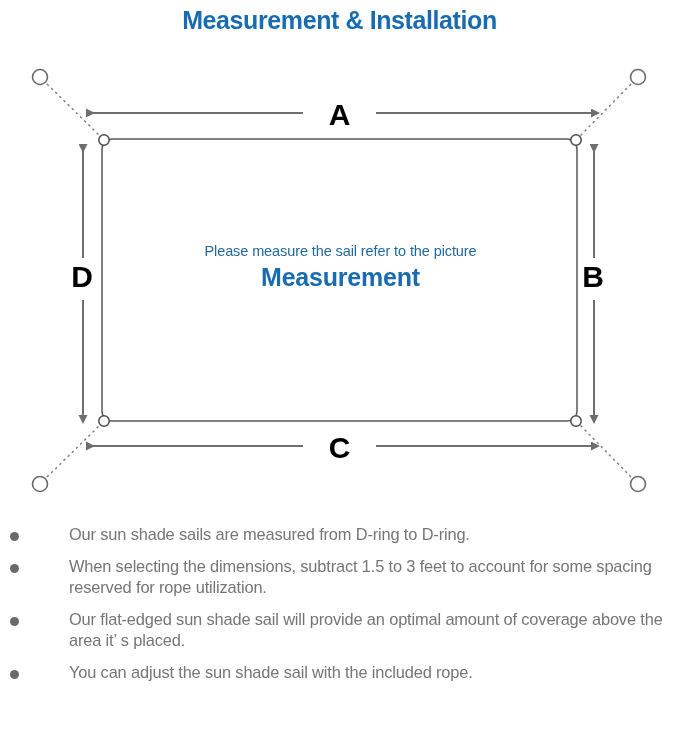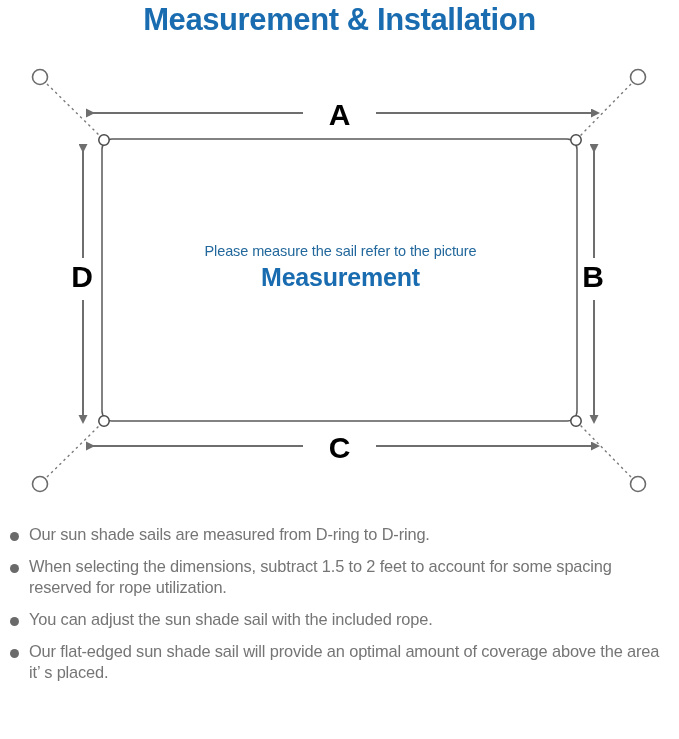--- a/index.html
+++ b/index.html
@@ -17,21 +17,21 @@
   }
 
   
   #page-title {
     position: absolute;
     top: 0px;
     left: 0;
     width: 679px;
     text-align: center;
     font-family: "Liberation Sans", sans-serif;
-    font-size: 31px;
+    font-size: 25px;
     font-weight: bold;
     letter-spacing: -0.4px;
     color: #1a6cb0;
     line-height: 40px;
     white-space: nowrap;
   }
 
   
   #diagram {
     position: absolute;
@@ -101,20 +101,21 @@
     margin-top: 8px;
     margin-right: 10px;
   }
   .note-text {
     flex: 1 1 auto;
     font-family: "Liberation Sans", sans-serif;
     font-size: 16.4px;
     line-height: 21px;
     color: #757575;
     letter-spacing: -0.15px;
+    margin-left: 40px;
   }
 </style>
 </head>
 <body>
 
 <div id="page-title">Measurement &amp; Installation</div>
 
 <div id="diagram">
 
   <svg width="679" height="470" viewBox="0 0 679 470">
@@ -183,23 +184,23 @@
   </div>
 </div>
 
 <div id="notes">
   <div class="note-row">
     <span class="note-bullet"></span>
     <span class="note-text">Our sun shade sails are measured from D-ring to D-ring.</span>
   </div>
   <div class="note-row">
     <span class="note-bullet"></span>
-    <span class="note-text">When selecting the dimensions, subtract 1.5 to 2 feet to account for some spacing reserved for rope utilization.</span>
+    <span class="note-text">When selecting the dimensions, subtract 1.5 to 3 feet to account for some spacing reserved for rope utilization.</span>
+  </div>
+  <div class="note-row">
+    <span class="note-bullet"></span>
+    <span class="note-text">Our flat-edged sun shade sail will provide an optimal amount of coverage above the area it’ s placed.</span>
   </div>
   <div class="note-row">
     <span class="note-bullet"></span>
     <span class="note-text">You can adjust the sun shade sail with the included rope.</span>
   </div>
-  <div class="note-row">
-    <span class="note-bullet"></span>
-    <span class="note-text">Our flat-edged sun shade sail will provide an optimal amount of coverage above the area it’ s placed.</span>
-  </div>
 </div>
 
 </body></html>

